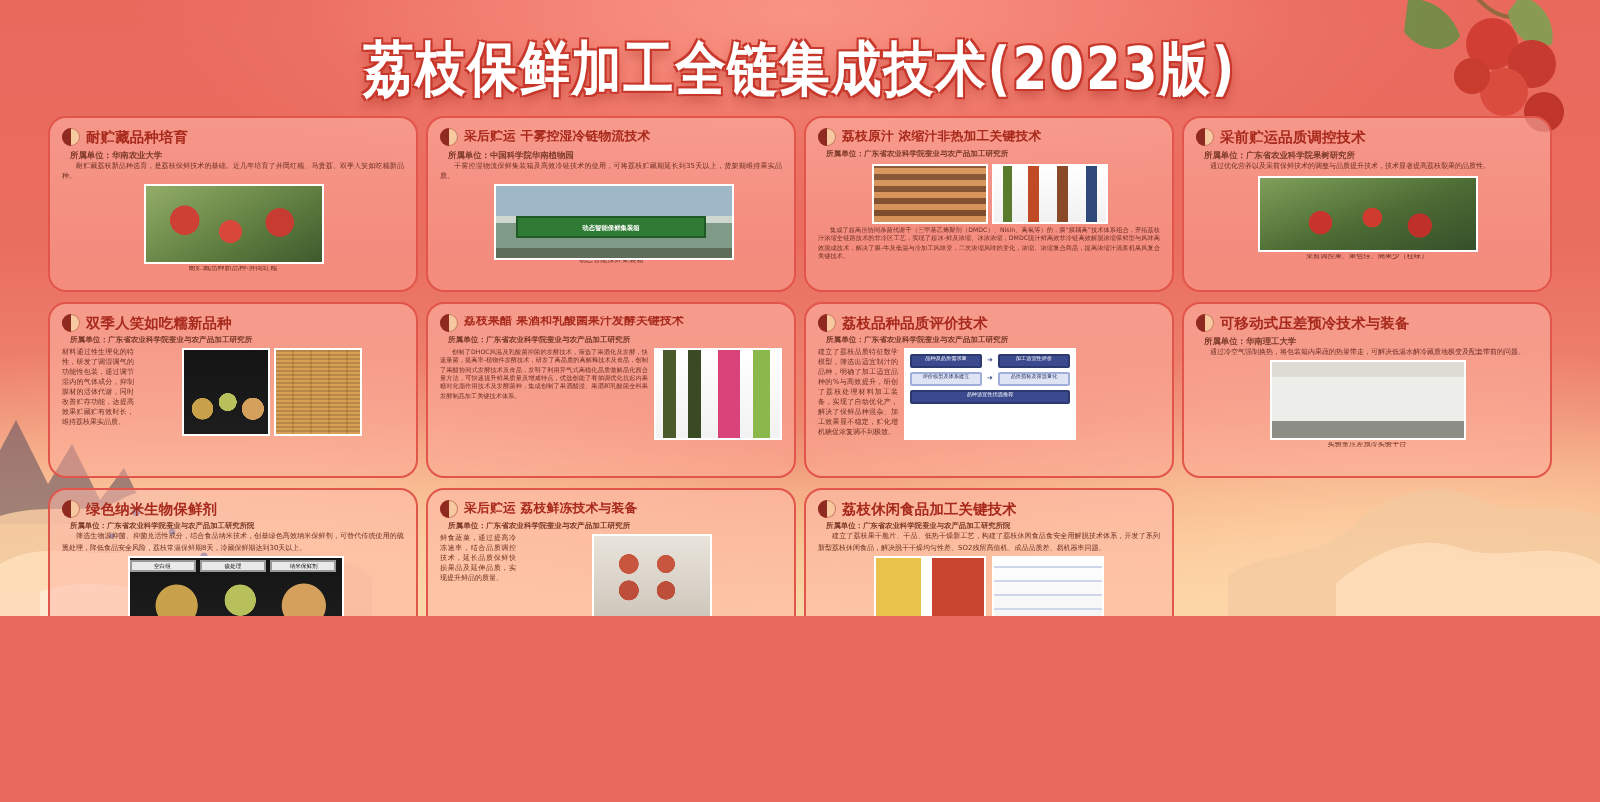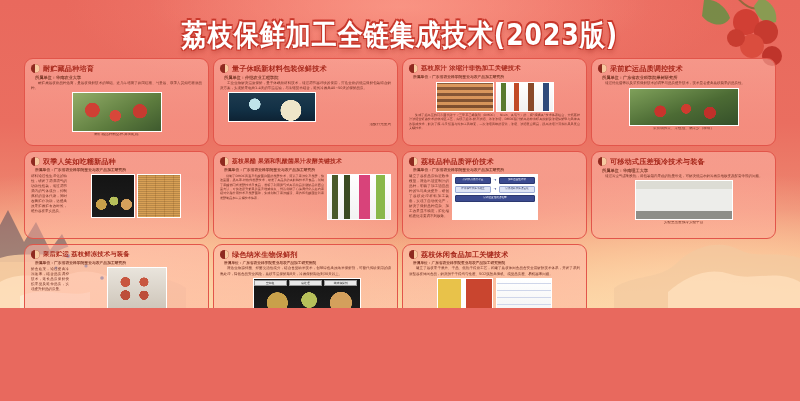--- a/index.html
+++ b/index.html
@@ -178,33 +178,38 @@
       </div>
       <div class="unit">所属单位：华南农业大学</div>
       <div class="desc indent" style="max-height:13px">耐贮藏荔枝新品种选育，是荔枝保鲜技术的基础。近几年培育了井岡红糯、马贵荔、双季人笑如吃糯新品种。</div>
       <div class="media">
         <div class="photo p-lychee-branch" style="width:88px;height:38px;margin-top:1px"></div>
         <div class="cap">耐贮藏品种新品种-井岡红糯</div>
       </div>
     </div>
 
 
-
-    <div class="card">
-      <div class="card-head">
-        <span class="moon-icon"></span>
-        <span class="card-title">量子休眠新材料包装保鲜技术</span>
-      </div>
-      <div class="unit">所属单位：仲恺农业工程学院</div>
-      <div class="desc indent" style="max-height:16px">工业生物解决温度保鲜，量子休眠新材料技术，通过调节器环境的使用，打造全新的低温保鲜包装综合解决方案，实现鲜果电商1-4天的常温运输，与冷链技术结合，延长冷藏高40~50天的保鲜品质。</div>
-      <div class="media" style="align-items:flex-start;padding-left:8px">
-        <div class="photo p-quantum" style="width:86px;height:28px;margin-top:1px"></div>
-        <div class="cap" style="width:100%;text-align:right">活酸行光量周</div>
-      </div>
-    </div>
+    <div class="card">
+      <div class="card-head">
+        <span class="moon-icon"></span>
+        <span class="card-title small">采后贮运 干雾控湿冷链物流技术</span>
+      </div>
+      <div class="unit">所属单位：中国科学院华南植物园</div>
+      <div class="desc indent" style="max-height:12px">干雾控湿物流保鲜集装箱及高效冷链技术的使用，可将荔枝贮藏期延长到35天以上，货架期维持果实品质。</div>
+      <div class="media">
+        <div class="photo-wrap" style="width:118px;height:36px;margin-top:1px">
+          <div class="photo p-container" style="width:100%;height:100%"></div>
+          <div class="banner">
+            <span>动态智能保鲜集装箱</span>
+          </div>
+        </div>
+        <div class="cap">动态智能保鲜集装箱</div>
+      </div>
+    </div>
+
 
     <div class="card">
       <div class="card-head">
         <span class="moon-icon"></span>
         <span class="card-title small">荔枝原汁 浓缩汁非热加工关键技术</span>
       </div>
       <div class="unit" style="font-size:3.8px">所属单位：广东省农业科学院蚕业与农产品加工研究所</div>
       <div style="display:flex;gap:2px;justify-content:center;margin:2px 0 1px 0">
         <div class="photo p-trays" style="width:56px;height:28px"></div>
         <div class="photo p-juice" style="width:56px;height:28px;
@@ -295,47 +300,47 @@
       <div class="desc indent" style="max-height:11px">通过冷空气强制换热，将包装箱内果蔬的热量带走，可解决低温水解冷藏质地极变及配套带前的问题。</div>
       <div class="media">
         <div class="photo p-machine" style="width:96px;height:38px;margin-top:1px"></div>
         <div class="cap">实验室压差预冷实验平台</div>
       </div>
     </div>
 
     <div class="card">
       <div class="card-head">
         <span class="moon-icon"></span>
-        <span class="card-title small">采后贮运 荔枝鲜冻技术与装备</span>
-      </div>
-      <div class="unit" style="font-size:3.8px">所属单位：广东省农业科学院蚕业与农产品加工研究所</div>
-      <div class="body-row" style="margin-top:1px">
-        <div class="desc" style="max-height:40px;width:38px;flex:0 0 38px">鲜食蔬菜，通过提高冷冻速率，结合品质调控技术，延长品质保鲜快损果品及延伸品质，实现提升鲜品的质量。</div>
-        <div class="media" style="flex:1">
-          <div class="photo p-frozen" style="width:58px;height:40px"></div>
-          <div class="cap" style="font-size:3.2px">实验室压差预冷实验平台</div>
-        </div>
-      </div>
-    </div>
-
-    <div class="card">
-      <div class="card-head">
-        <span class="moon-icon"></span>
         <span class="card-title">绿色纳米生物保鲜剂</span>
       </div>
       <div class="unit" style="font-size:3.7px">所属单位：广东省农业科学院蚕业与农产品加工研究所院</div>
       <div class="desc indent" style="max-height:16px">筛选生物源抑菌、抑菌兑活性成分，结合食品纳米技术，创基绿色高效纳米保鲜剂，可替代传统使用的硫熏处理，降低食品安全风险，荔枝常温保鲜期8天，冷藏保鲜期达到30天以上。</div>
       <div class="media">
         <div class="photo-wrap" style="width:106px;height:34px;margin-top:1px">
           <div class="photo p-nano" style="width:100%;height:100%"></div>
           <div class="nano-strip">
             <div>空白组</div>
             <div>硫处理</div>
             <div>纳米保鲜剂</div>
           </div>
+        </div>
+      </div>
+    </div>
+
+    <div class="card">
+      <div class="card-head">
+        <span class="moon-icon"></span>
+        <span class="card-title small">采后贮运 荔枝鲜冻技术与装备</span>
+      </div>
+      <div class="unit" style="font-size:3.8px">所属单位：广东省农业科学院蚕业与农产品加工研究所</div>
+      <div class="body-row" style="margin-top:1px">
+        <div class="desc" style="max-height:40px;width:38px;flex:0 0 38px">鲜食蔬菜，通过提高冷冻速率，结合品质调控技术，延长品质保鲜快损果品及延伸品质，实现提升鲜品的质量。</div>
+        <div class="media" style="flex:1">
+          <div class="photo p-frozen" style="width:58px;height:40px"></div>
+          <div class="cap" style="font-size:3.2px">实验室压差预冷实验平台</div>
         </div>
       </div>
     </div>
 
     <div class="card">
       <div class="card-head">
         <span class="moon-icon"></span>
         <span class="card-title">荔枝休闲食品加工关键技术</span>
       </div>
       <div class="unit" style="font-size:3.7px">所属单位：广东省农业科学院蚕业与农产品加工研究所院</div>

